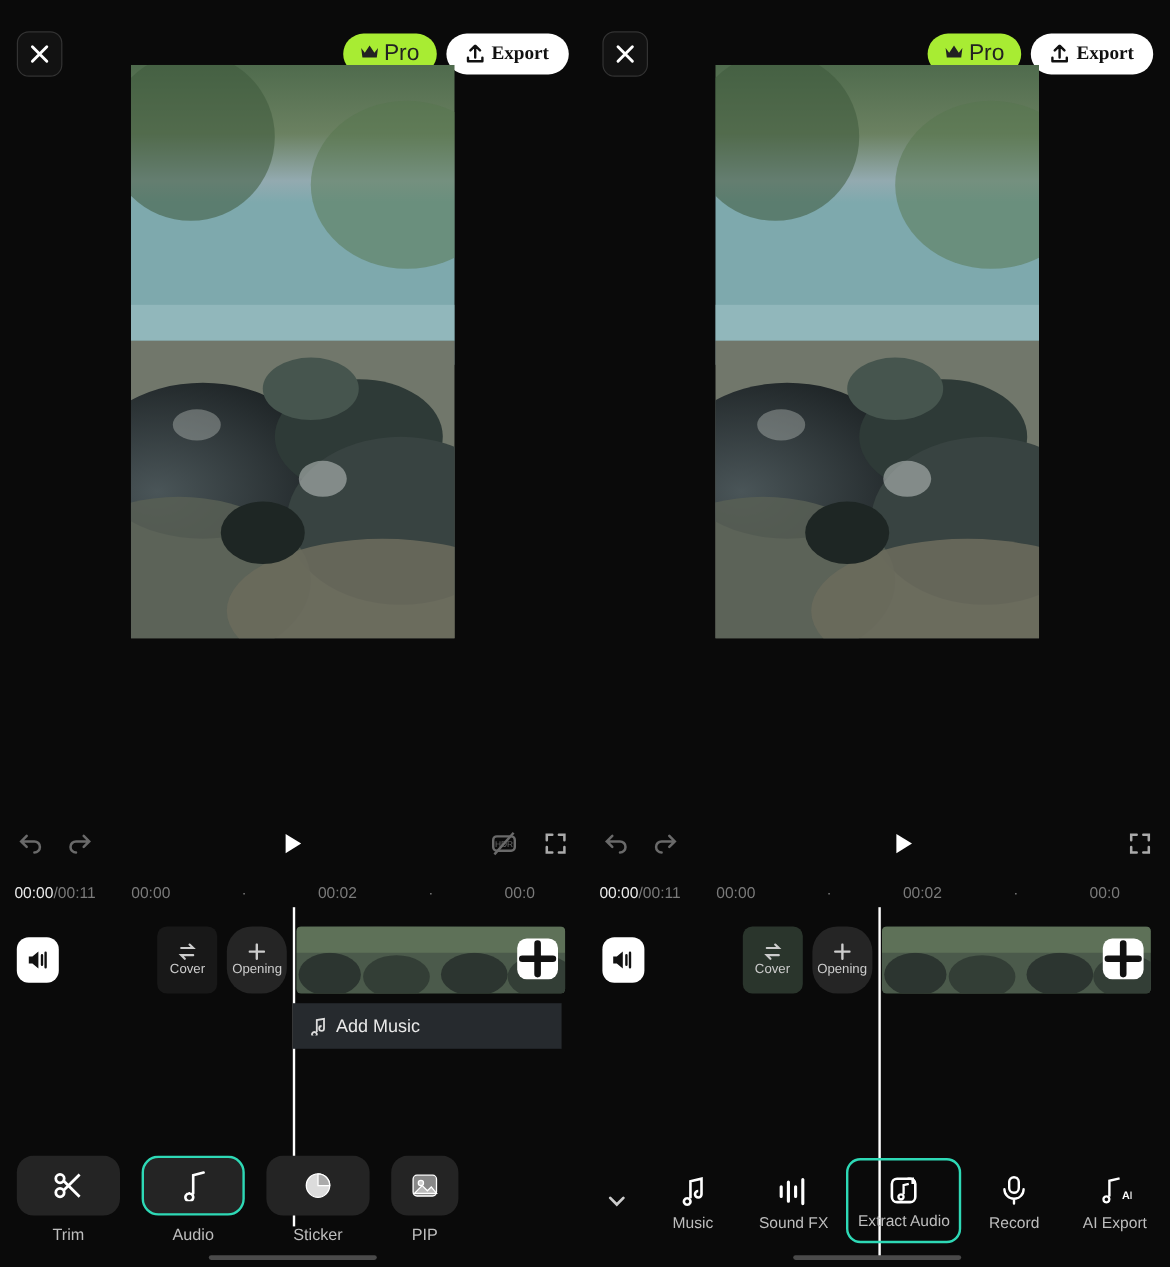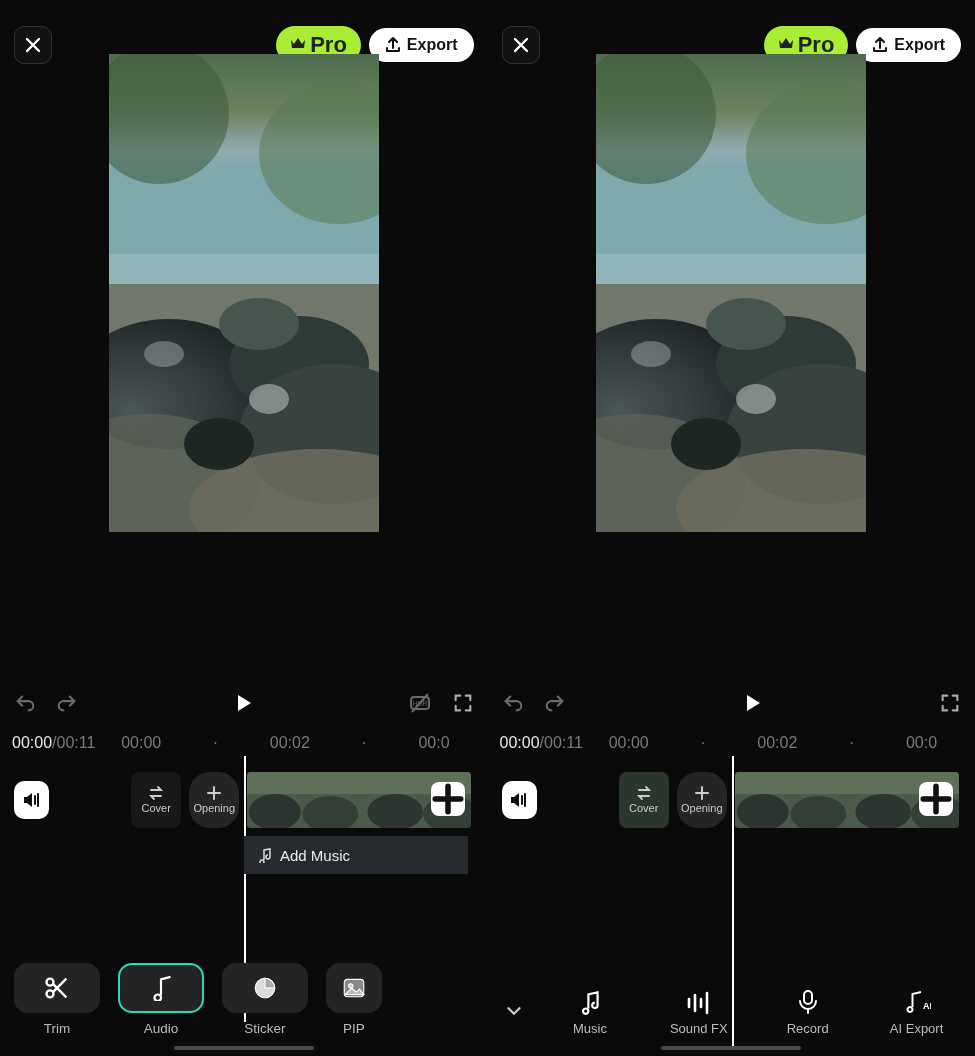--- a/index.html
+++ b/index.html
@@ -38,30 +38,31 @@
   .spacer { flex: 1; }
   .pro-pill {
     background: #a8ec33;
     border-radius: 20px;
     padding: 6px 14px;
     display: flex; align-items: center; gap: 4px;
     margin-right: 8px;
     cursor: pointer;
   }
   .pro-pill .crown { color: #222; }
-  .pro-text { color: #222; font-weight: 700; font-size: 22px; }
+  .pro-text { color: #222; font-weight: 400; font-size: 19px; }
   .export-btn {
     background: #fff;
     border-radius: 20px;
     padding: 8px 16px;
     display: flex; align-items: center; gap: 6px;
     color: #111;
     font-weight: 600;
     font-size: 16px;
     cursor: pointer;
+    font-family: Liberation Serif, serif;
   }
   .preview-wrap {
     flex: 1;
     display: flex;
     justify-content: center;
     align-items: flex-start;
   }
   .preview {
     width: 270px;
     height: 478px;
@@ -79,21 +80,21 @@
     color: #7a7a7a;
   }
   .playbar .center { flex:1; display:flex; justify-content:center; }
   .play-btn { color: #fff; cursor:pointer; }
   .ico-btn { color:#777; cursor:pointer; }
   .timebar {
     height: 26px;
     display:flex;
     align-items:center;
     padding: 0 12px;
-    font-size: 16px;
+    font-size: 13px;
     color:#7a7a7a;
   }
   .time-current { color:#eaeaea; }
   .time-ruler { flex:1; display:flex; align-items:center; justify-content:space-around;}
   .timeline {
     height: 300px;
     position: relative;
   }
   .playhead {
     position:absolute;
@@ -528,20 +529,30 @@
         <span>Music</span>
       </div>
       <div class="tool2">
         <div class="ico">
             <svg width="28" height="24" viewBox="0 0 28 24">
               <path d="M4 8 V16 M10 4 V20 M16 8 V16 M22 2 V22" stroke="#fff" stroke-width="2.6" stroke-linecap="round"></path>
             </svg>
           </div>
         <span>Sound FX</span>
       </div>
+      <div class="tool2 selected">
+        <div class="ico">
+            <svg width="26" height="26" viewBox="0 0 24 24">
+              <rect x="3" y="3" width="18" height="18" rx="4" stroke="#fff" stroke-width="2" fill="none"></rect>
+              <path d="M10 15 a2 2 0 1 0 0.01 0 M12 15 V8 L16 7" stroke="#fff" stroke-width="1.8" fill="none"></path>
+              <path d="M15 3 L19 3 L19 7" stroke="#fff" stroke-width="2" fill="none"></path>
+            </svg>
+          </div>
+        <span style="text-align:center; line-height:1.15;">Extract Audio</span>
+      </div>
       <div class="tool2">
         <div class="ico">
             <svg width="22" height="26" viewBox="0 0 22 26">
               <rect x="7" y="2" width="8" height="13" rx="4" stroke="#fff" stroke-width="2" fill="none"></rect>
               <path d="M3 12 a8 8 0 0 0 16 0 M11 20 V24" stroke="#fff" stroke-width="2" fill="none" stroke-linecap="round"></path>
             </svg>
           </div>
         <span>Record</span>
       </div>
       <div class="tool2">

